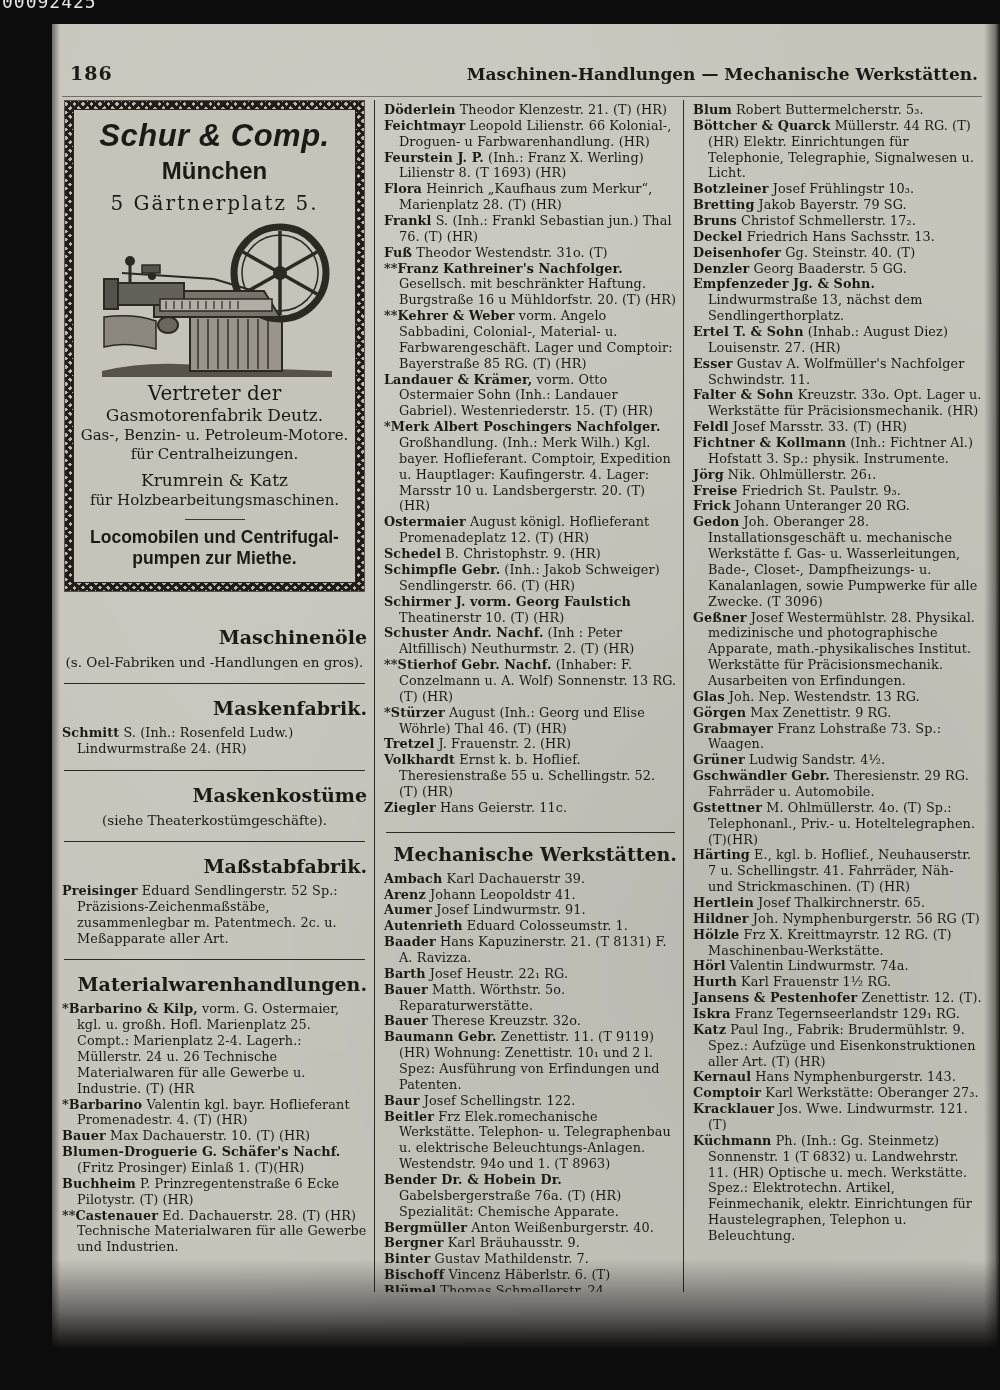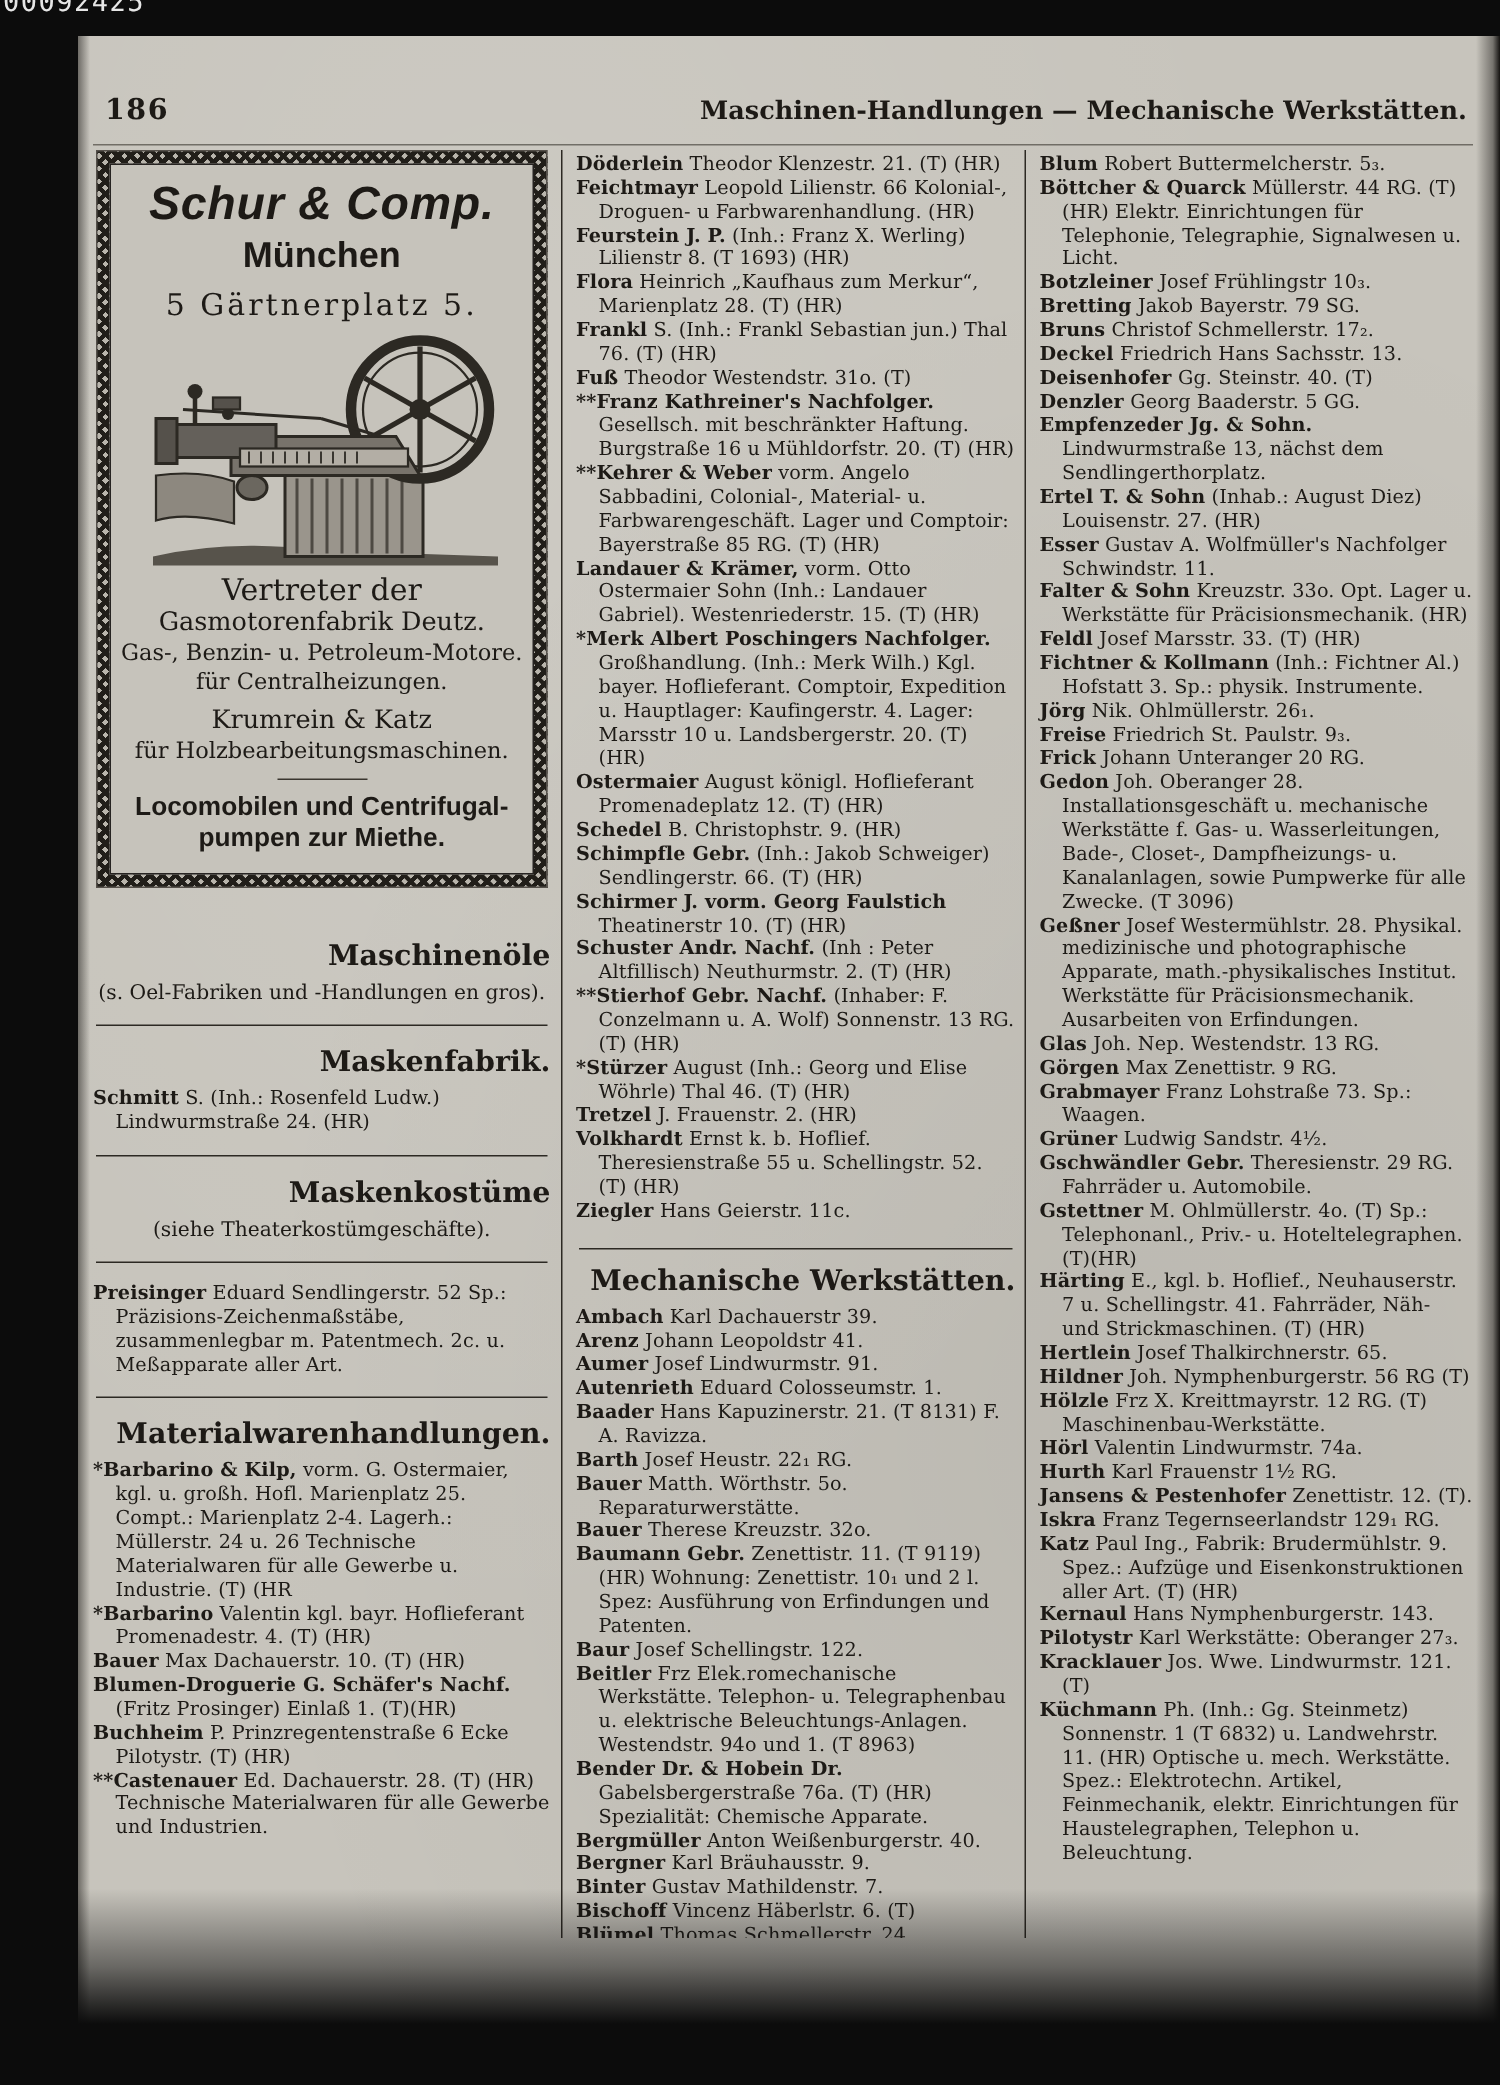--- a/index.html
+++ b/index.html
@@ -180,20 +180,21 @@
       </div>
       <hr class="section-rule">
 
       <div>
         <div class="section-title">Maskenkostüme</div>
         <div class="section-note">(siehe Theaterkostümgeschäfte).</div>
       </div>
       <hr class="section-rule">
 
       <div>
+        <div class="section-title">Maßstabfabrik.</div>
         <div>
             <div class="entry"><span class="en">Preisinger</span><span class="et"> Eduard Sendlingerstr. 52 Sp.: Präzisions-Zeichenmaßstäbe, zusammenlegbar m. Patentmech. 2c. u. Meßapparate aller Art.</span></div>
           </div>
       </div>
       <hr class="section-rule">
 
       <div>
         <div class="section-title">Materialwarenhandlungen.</div>
         <div>
             <div class="entry"><span class="en">*Barbarino &amp; Kilp,</span><span class="et"> vorm. G. Ostermaier, kgl. u. großh. Hofl. Marienplatz 25. Compt.: Marienplatz 2-4. Lagerh.: Müllerstr. 24 u. 26 Technische Materialwaren für alle Gewerbe u. Industrie. (T) (HR</span></div>
@@ -286,21 +287,21 @@
           <div class="entry"><span class="en">Härting</span><span class="et"> E., kgl. b. Hoflief., Neuhauserstr. 7 u. Schellingstr. 41. Fahrräder, Näh- und Strickmaschinen. (T) (HR)</span></div>
           <div class="entry"><span class="en">Hertlein</span><span class="et"> Josef Thalkirchnerstr. 65.</span></div>
           <div class="entry"><span class="en">Hildner</span><span class="et"> Joh. Nymphenburgerstr. 56 RG (T)</span></div>
           <div class="entry"><span class="en">Hölzle</span><span class="et"> Frz X. Kreittmayrstr. 12 RG. (T) Maschinenbau-Werkstätte.</span></div>
           <div class="entry"><span class="en">Hörl</span><span class="et"> Valentin Lindwurmstr. 74a.</span></div>
           <div class="entry"><span class="en">Hurth</span><span class="et"> Karl Frauenstr 1½ RG.</span></div>
           <div class="entry"><span class="en">Jansens &amp; Pestenhofer</span><span class="et"> Zenettistr. 12. (T).</span></div>
           <div class="entry"><span class="en">Iskra</span><span class="et"> Franz Tegernseerlandstr 129₁ RG.</span></div>
           <div class="entry"><span class="en">Katz</span><span class="et"> Paul Ing., Fabrik: Brudermühlstr. 9. Spez.: Aufzüge und Eisenkonstruktionen aller Art. (T) (HR)</span></div>
           <div class="entry"><span class="en">Kernaul</span><span class="et"> Hans Nymphenburgerstr. 143.</span></div>
-          <div class="entry"><span class="en">Pilotystr</span><span class="et"> Karl Werkstätte: Oberanger 27₃.</span></div>
+          <div class="entry"><span class="en">Comptoir</span><span class="et"> Karl Werkstätte: Oberanger 27₃.</span></div>
           <div class="entry"><span class="en">Kracklauer</span><span class="et"> Jos. Wwe. Lindwurmstr. 121. (T)</span></div>
           <div class="entry"><span class="en">Küchmann</span><span class="et"> Ph. (Inh.: Gg. Steinmetz) Sonnenstr. 1 (T 6832) u. Landwehrstr. 11. (HR) Optische u. mech. Werkstätte. Spez.: Elektrotechn. Artikel, Feinmechanik, elektr. Einrichtungen für Haustelegraphen, Telephon u. Beleuchtung.</span></div>
         </div>
     </div>
 
   </div>
 
   <div class="paper-left-shade"></div>
   <div class="paper-right-shade"></div>
   <div class="paper-bottom-shade"></div>

